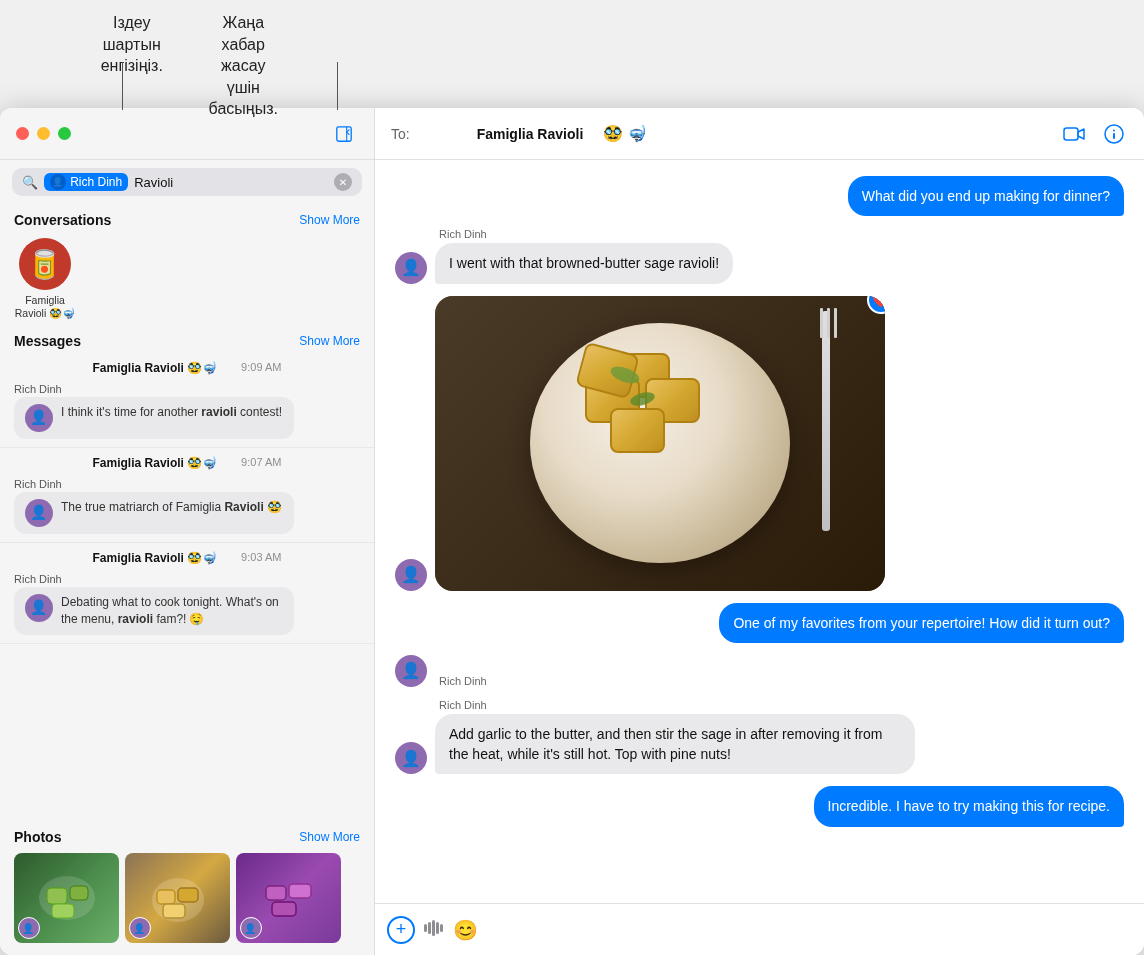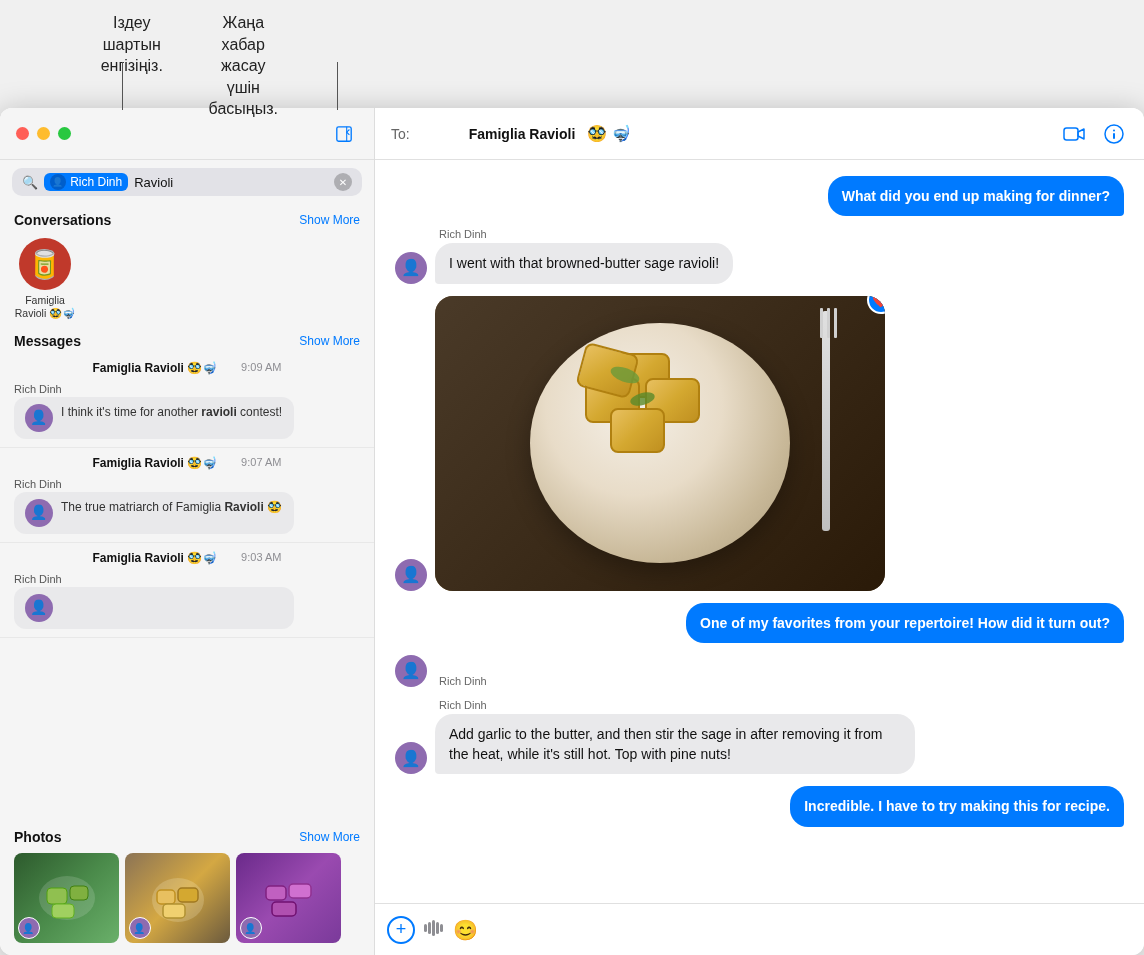--- a/index.html
+++ b/index.html
@@ -277,21 +277,21 @@
       background: #fff;
     }
 
     
     .chat-header {
       height: 52px;
       display: flex;
       align-items: center;
       padding: 0 16px;
       border-bottom: 1px solid #e0e0e0;
-      gap: 12px;
+      gap: 20px;
     }
     .chat-header-to {
       font-size: 14px;
       color: #666;
     }
     .chat-header-name {
       font-size: 14px;
       font-weight: 600;
       color: #111;
       padding-left: 47px;
@@ -324,21 +324,20 @@
     }
 
     
     .msg-row {
       display: flex;
       align-items: flex-end;
       gap: 8px;
     }
     .msg-row.sent {
       flex-direction: row-reverse;
-      font-weight: bold;
     }
     .msg-row.received {
       flex-direction: row;
     }
     .msg-avatar {
       width: 32px; height: 32px;
       border-radius: 50%;
       background: #8e6bb0;
       flex-shrink: 0;
       display: flex; align-items: center; justify-content: center;
@@ -548,20 +547,21 @@
       </div>
 
       <div class="message-item">
         <div class="message-item-header">
           <span class="message-item-title">Famiglia Ravioli 🥸🤿</span>
           <span class="message-item-time">9:03 AM</span>
         </div>
         <span class="message-item-sender">Rich Dinh</span>
         <div class="message-bubble-preview">
           <div class="message-avatar-small">👤</div>
+          <span>Debating what to cook tonight. What's on the menu, <span class="msg-highlight">ravioli</span> fam?! 🤤</span>
         </div>
       </div>
     </div>
 
     <div class="photos-section">
       <div class="section-header">
         <span class="section-title">Photos</span>
         <button class="show-more-btn">Show More</button>
       </div>
       <div class="photos-grid">

